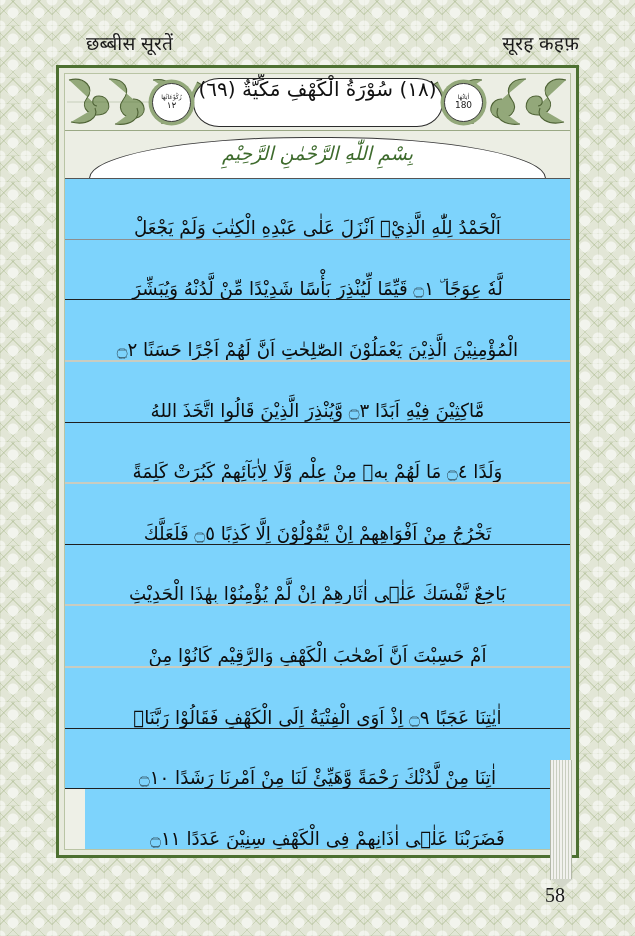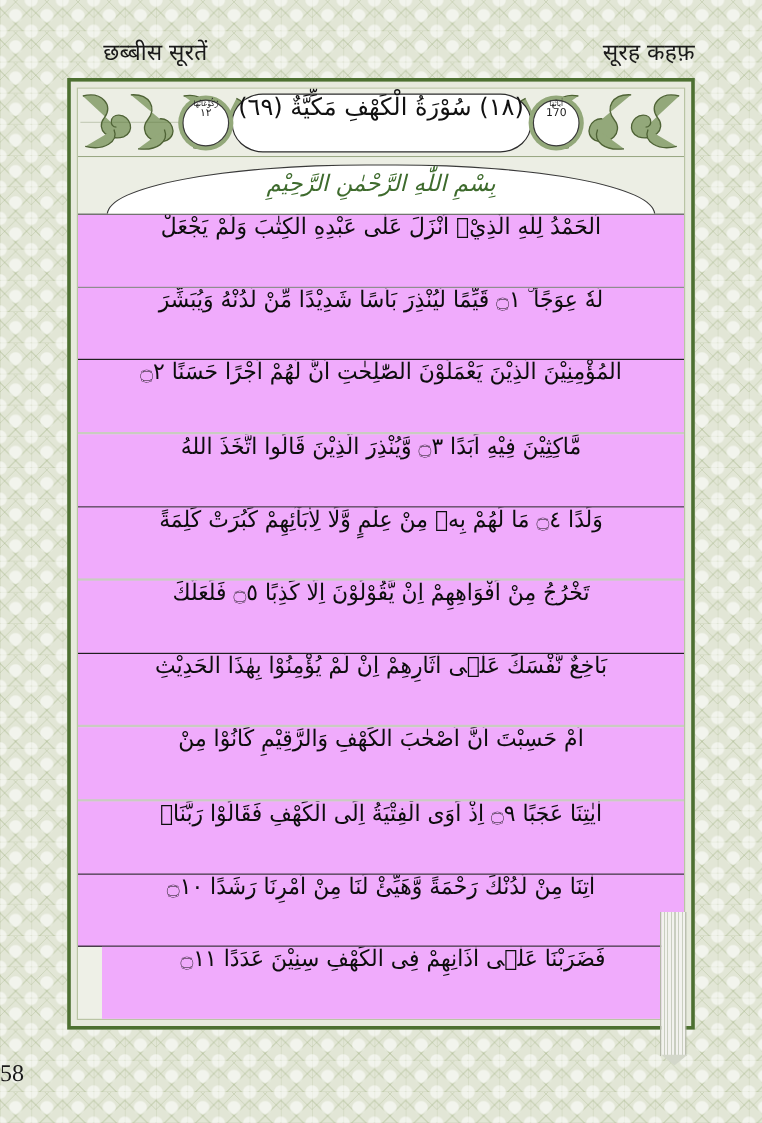--- a/index.html
+++ b/index.html
@@ -89,21 +89,21 @@
     line-height:1;
   }
 
   .medallion {
     position:absolute; top:9px;
     width:39px; height:39px; border-radius:50%;
     background:#fff;
     border:1.7px solid #3b3b3b;
     box-shadow:0 0 0 3.5px #93a87a;
     display:flex; flex-direction:column;
-    align-items:center; 
+    align-items:center; justify-content:center;
     z-index:4;
   }
   .medallion.left  { left:87px; }
   .medallion.right { right:87px; }
   .medallion .m-top  { font-size:6px;  color:#1a1a1a; direction:rtl; font-family:"DejaVu Sans",sans-serif; line-height:1.1; }
   .medallion .m-num  { font-size:9px;  color:#1a1a1a; direction:rtl; font-family:"DejaVu Sans",sans-serif; line-height:1.1; }
 
   
   .bismillah-row {
     position:relative;
@@ -126,23 +126,23 @@
     direction:rtl;
     font-family:"DejaVu Sans", sans-serif;
     z-index:2; line-height:1;
   }
 
   
   .lines { flex:1 1 auto; display:flex; flex-direction:column; }
 
   .ayah-line {
     flex:1 1 0;
-    background:#f0abfc;
+    background:#7dd3fc;
     border-bottom:1px solid #8e8e8e;
-    display:flex; align-items:flex-start;
+    display:flex; align-items:flex-end;
     padding:0 9px;
     overflow:hidden;
   }
   .ayah-line:last-child { border-bottom:none;margin-left:20px; }
   .ayah-line.band-end { border-bottom:1.8px solid #1f1f1f; }
   .ayah-line.band-soft { border-bottom:2px solid #c9ccc0; }
 
   .ayah-text {
     width:100%;
     direction:rtl; text-align:center;
@@ -169,21 +169,21 @@
     content:""; position:absolute; bottom:-8px; left:0;
     border-left:11px solid transparent;
     border-right:11px solid transparent;
     border-top:9px solid #d3d7ca;
   }
 
   
   .page-number {
     position:absolute;
     right:0; left:0; top:884px;
-    text-align:left;
+    text-align:right;
     font-size:20px; color:#1a1a1a;
     font-family:"Liberation Serif", serif;
     padding-right:70px;
   }
 </style>
 </head>
 <body>
 
 <div id="page">
 
@@ -228,21 +228,21 @@
           <span class="m-top">رُكُوْعَاتُهَا</span>
           <span class="m-num">١٢</span>
         </div>
 
         <div class="banner-center">
           <span class="banner-title">(١٨) سُوْرَةُ الْكَهْفِ مَكِّيَّةٌ (٦٩)</span>
         </div>
 
         <div class="medallion right">
           <span class="m-top">اٰيَاتُهَا</span>
-          <span class="m-num">170</span>
+          <span class="m-num">180</span>
         </div>
       </div>
 
       <div class="bismillah-row">
         <div class="scallop"></div>
         <div class="bismillah-text">بِسْمِ اللّٰهِ الرَّحْمٰنِ الرَّحِيْمِ</div>
       </div>
 
       <div class="lines">
         <div class="ayah-line">

